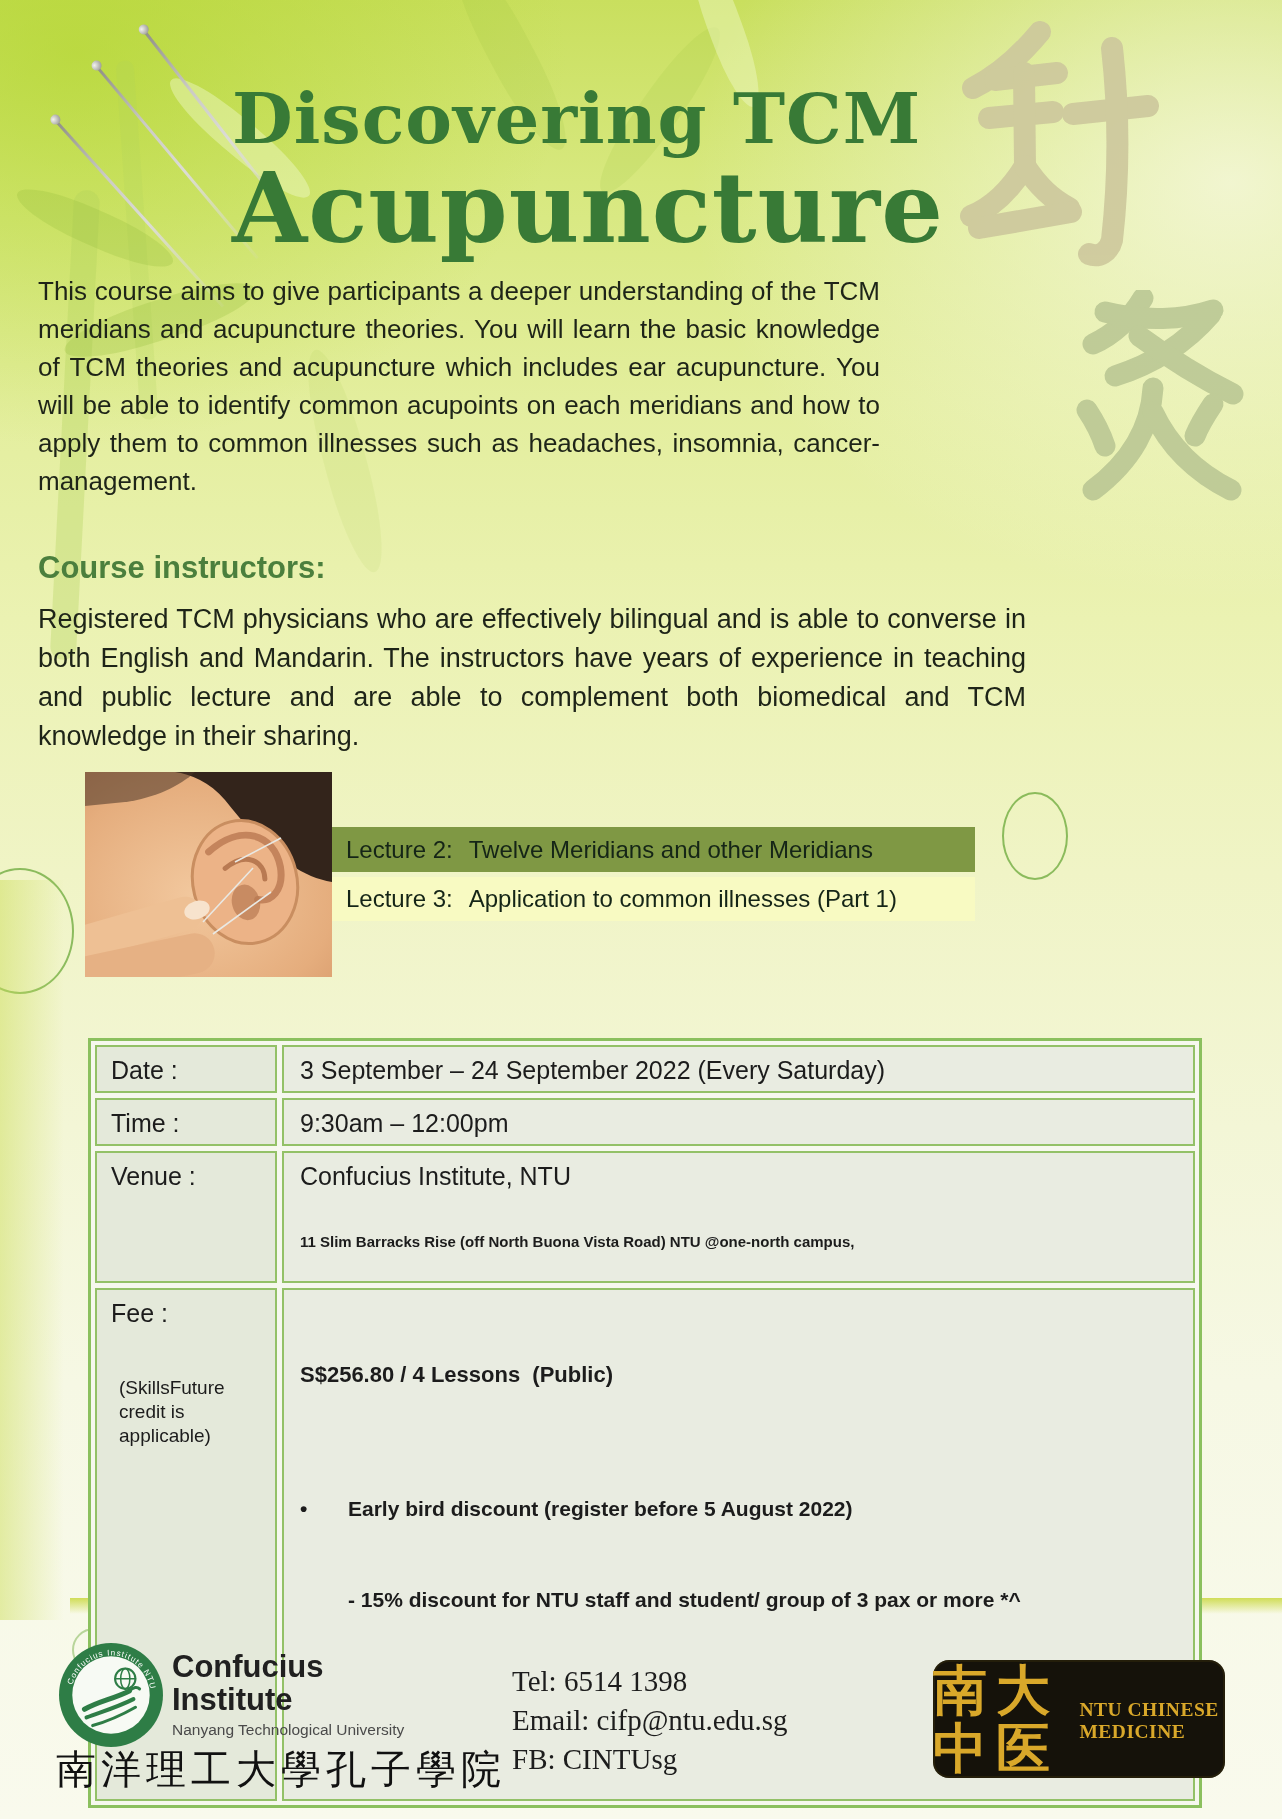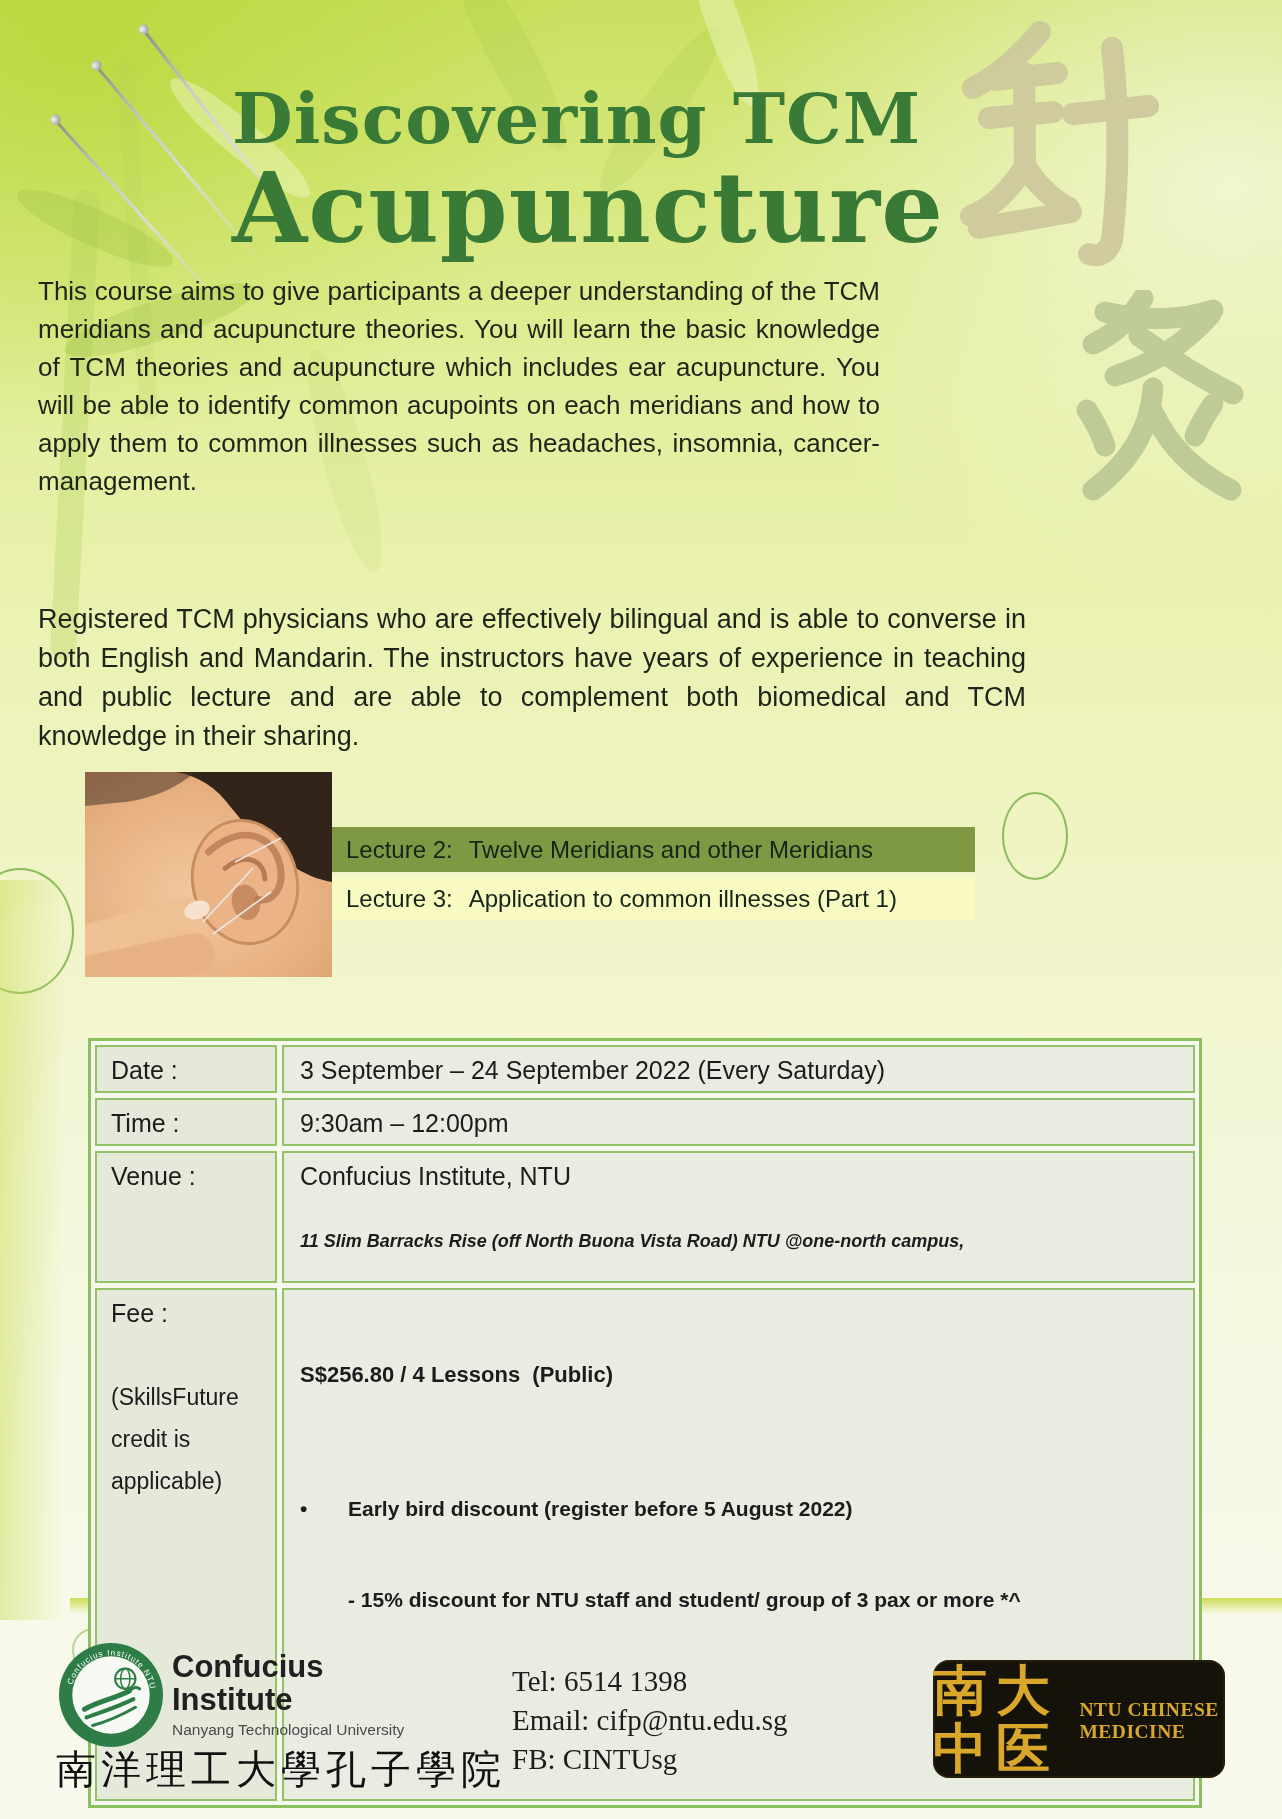--- a/index.html
+++ b/index.html
@@ -46,26 +46,26 @@
   .band.tall .line2{margin-left:126px;font-size:24px;}
   
   .table{position:absolute;left:88px;top:1038px;width:1114px;border:3px solid #8bc05e;
     background:#f6f8ee;padding:4px;box-sizing:border-box;font-family:"Liberation Sans",sans-serif;}
   .trow{display:flex;margin-bottom:5px;}
   .trow:last-child{margin-bottom:0;}
   .tlabel{width:182px;flex:0 0 182px;border:2px solid #93c167;background:#e4e9da;
     padding:9px 14px;font-size:25px;color:#1c1c1c;box-sizing:border-box;}
   .tvalue{flex:1;border:2px solid #93c167;background:#e9ece1;margin-left:5px;
     padding:9px 16px;font-size:25px;color:#1c1c1c;box-sizing:border-box;white-space:pre-wrap;}
-  .vdetail{font-size:18px;font-weight:bold;line-height:31px;margin-top:6px;white-space:pre-wrap;font-style:italic;}
+  .vdetail{font-size:15px;font-weight:bold;line-height:31px;margin-top:6px;white-space:pre-wrap;}
   .fee-line{font-size:22px;font-weight:bold;line-height:35px;white-space:pre-wrap;}
   .fee-bullet-row{display:flex;margin-top:42px;font-size:21px;font-weight:bold;line-height:33px;}
   .fee-bullet{width:48px;flex:0 0 48px;text-align:left;}
   .fee-ind{margin-left:48px;font-size:21px;font-weight:bold;line-height:33px;white-space:pre-wrap;}
-  .skillsfuture{margin-top:48px;font-size:23px;line-height:42px;white-space:pre-line;}
+  .skillsfuture{margin-top:48px;font-size:19px;line-height:24px;white-space:pre-line;margin-left:8px;}
   
   .seal{position:absolute;left:58px;top:1642px;width:106px;height:106px;}
   .conf-words{position:absolute;left:172px;top:1650px;color:#202020;}
   .conf-l1,.conf-l2{font-size:31px;font-weight:bold;line-height:33px;}
   .conf-sub{font-size:15.5px;color:#4a4a4a;margin-top:5px;}
   .conf-calli{position:absolute;left:56px;top:1742px;font-family:"DejaVu Serif",serif;
     font-size:40px;letter-spacing:5px;color:#111;}
   .contact{position:absolute;left:512px;top:1662px;font-family:Liberation Serif, serif;
     font-size:29px;line-height:39px;color:#1d1d1d;}
   .ntucm{position:absolute;left:933px;top:1660px;width:292px;height:118px;border-radius:16px;
@@ -125,20 +125,21 @@
     </g>
   </svg>
 
   <div class="title-block">
     <div class="title-line1" style="color: rgb(56, 122, 54);">Discovering TCM</div>
     <div class="title-line2" style="color: rgb(56, 122, 54);">Acupuncture</div>
   </div>
 
   <div class="intro">This course aims to give participants a deeper understanding of the TCM meridians and acupuncture theories. You will learn the basic knowledge of TCM theories and acupuncture which includes ear acupuncture. You will be able to identify common acupoints on each meridians and how to apply them to common illnesses such as headaches, insomnia, cancer-management.</div>
 
+  <div class="instr-heading" style="color: rgb(75, 127, 61);">Course instructors:</div>
   <div class="instr-text">Registered TCM physicians who are effectively bilingual and is able to converse in both English and Mandarin. The instructors have years of experience in teaching and public lecture and are able to complement both biomedical and TCM knowledge in their sharing.</div>
 
   <svg class="ear-photo" width="247" height="205" viewBox="0 0 247 205">
     <defs>
       <radialGradient id="skinG" cx="45%" cy="60%" r="80%">
         <stop offset="0%" stop-color="#f2c89e"></stop>
           <stop offset="70%" stop-color="#e5ad7d"></stop>
         <stop offset="100%" stop-color="#d79a6b"></stop>
       </radialGradient>
     </defs>

